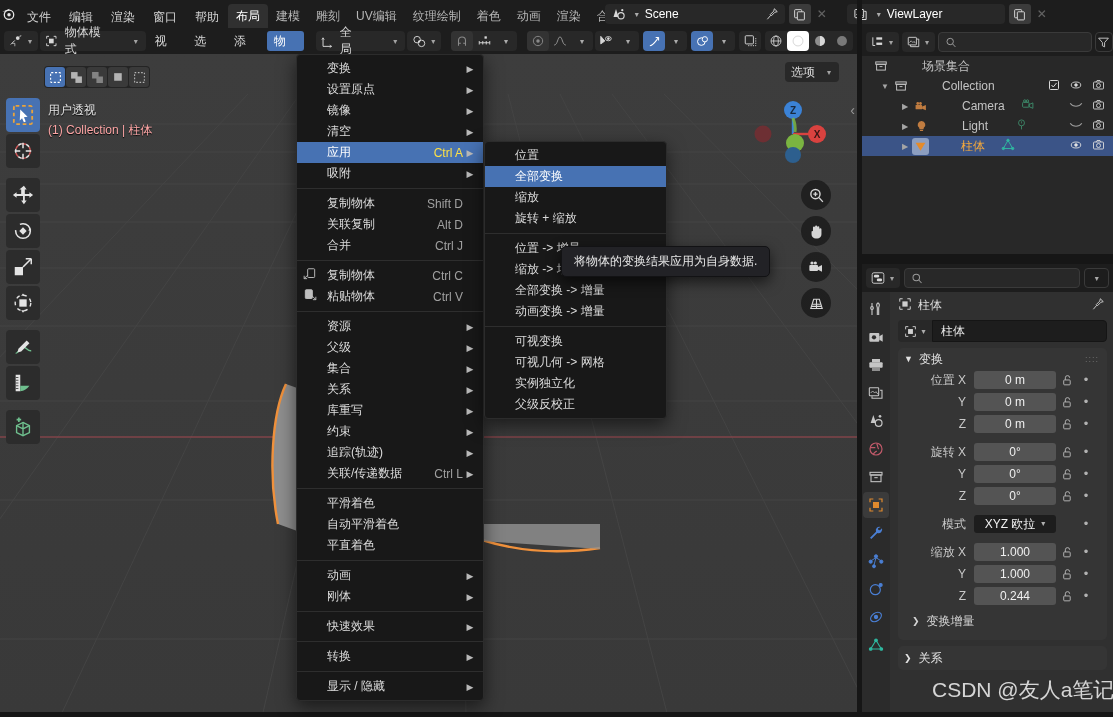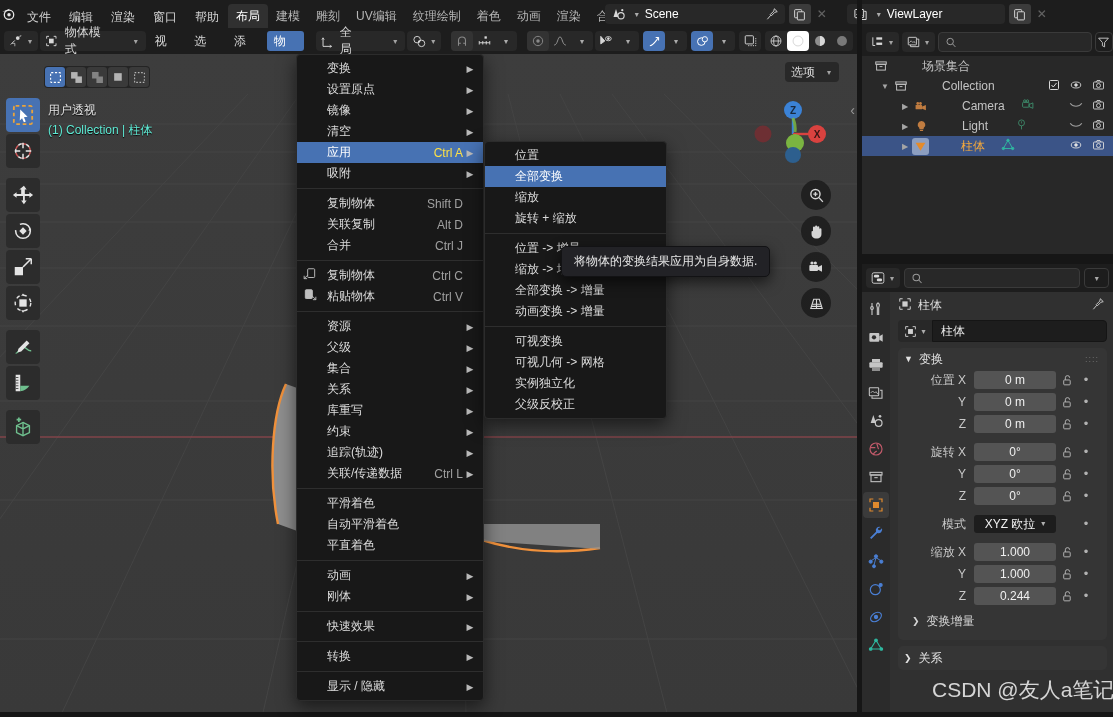--- a/index.html
+++ b/index.html
@@ -58,21 +58,21 @@
   .segbtn.onlight { background:#ffffff; }
   .segbtn.dimd { background:#333; }
 
   
   .viewport {
     position: absolute; left: 0; top: 54px; width: 857px; height: 663px;
     background: #3b3b3b; overflow: hidden;
   }
   .vp-grid { position:absolute; inset:0; }
   .vp-text { position: absolute; left: 48px; top: 46px; font-size: 12px; color: #e4e4e4; line-height: 20px; text-shadow: 0 1px 1px #000; }
-  .vp-text .l2 { color: #5eead4; }
+  .vp-text .l2 { color: #fca5a5; }
 
   .toolcol { position: absolute; left: 6px; top: 44px; width: 34px; display:flex; flex-direction:column; }
   .toolbtn {
     width: 34px; height: 34px; background: #2c2c2c; border-radius: 4px; margin-bottom: 2px;
     display:flex; align-items:center; justify-content:center;
   }
   .toolbtn.sel { background: #4772b3; }
   .toolgap { height: 8px; }
 
   .opt-btn {

